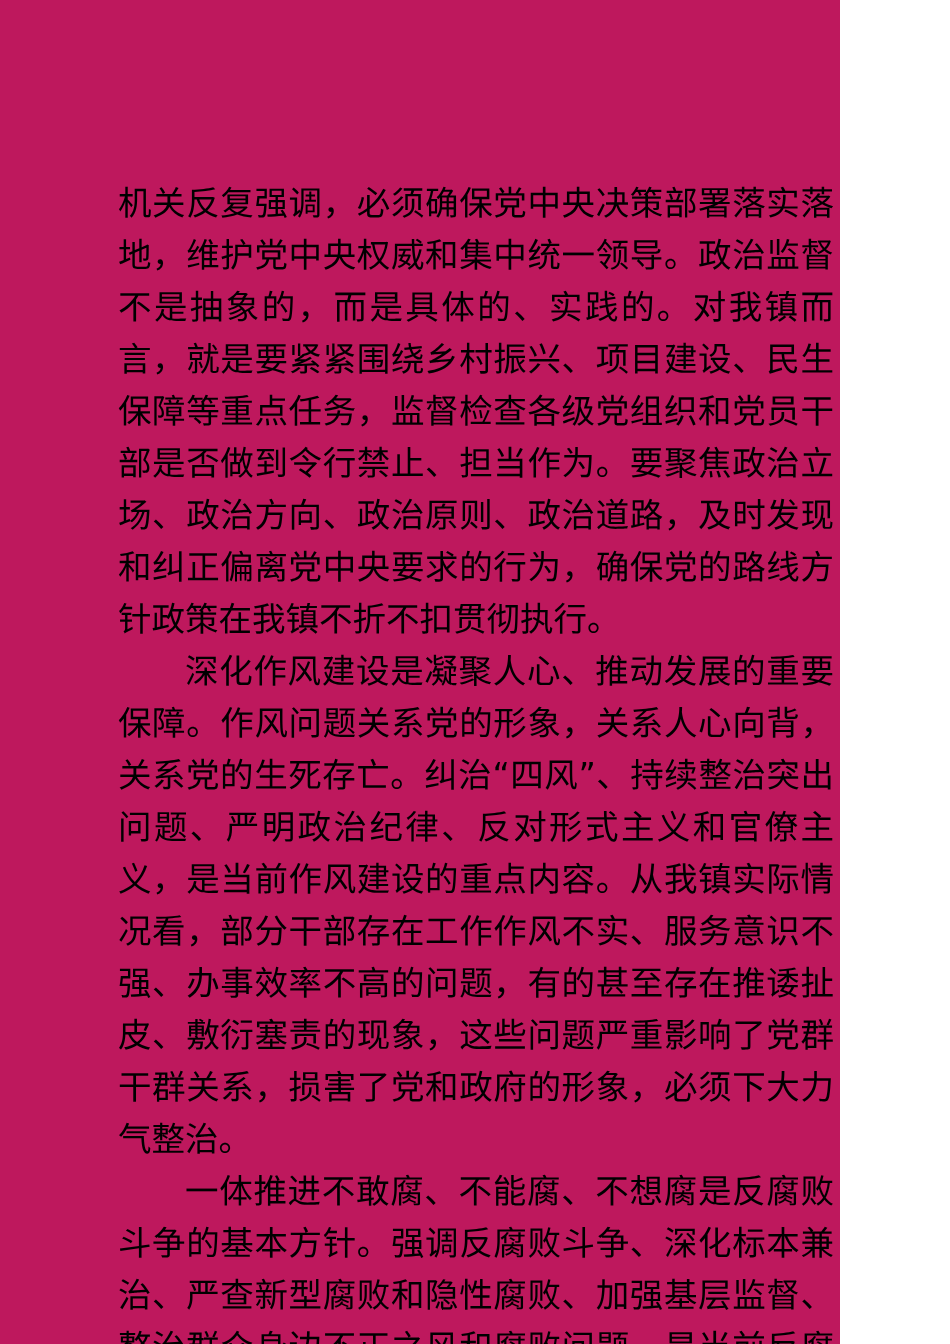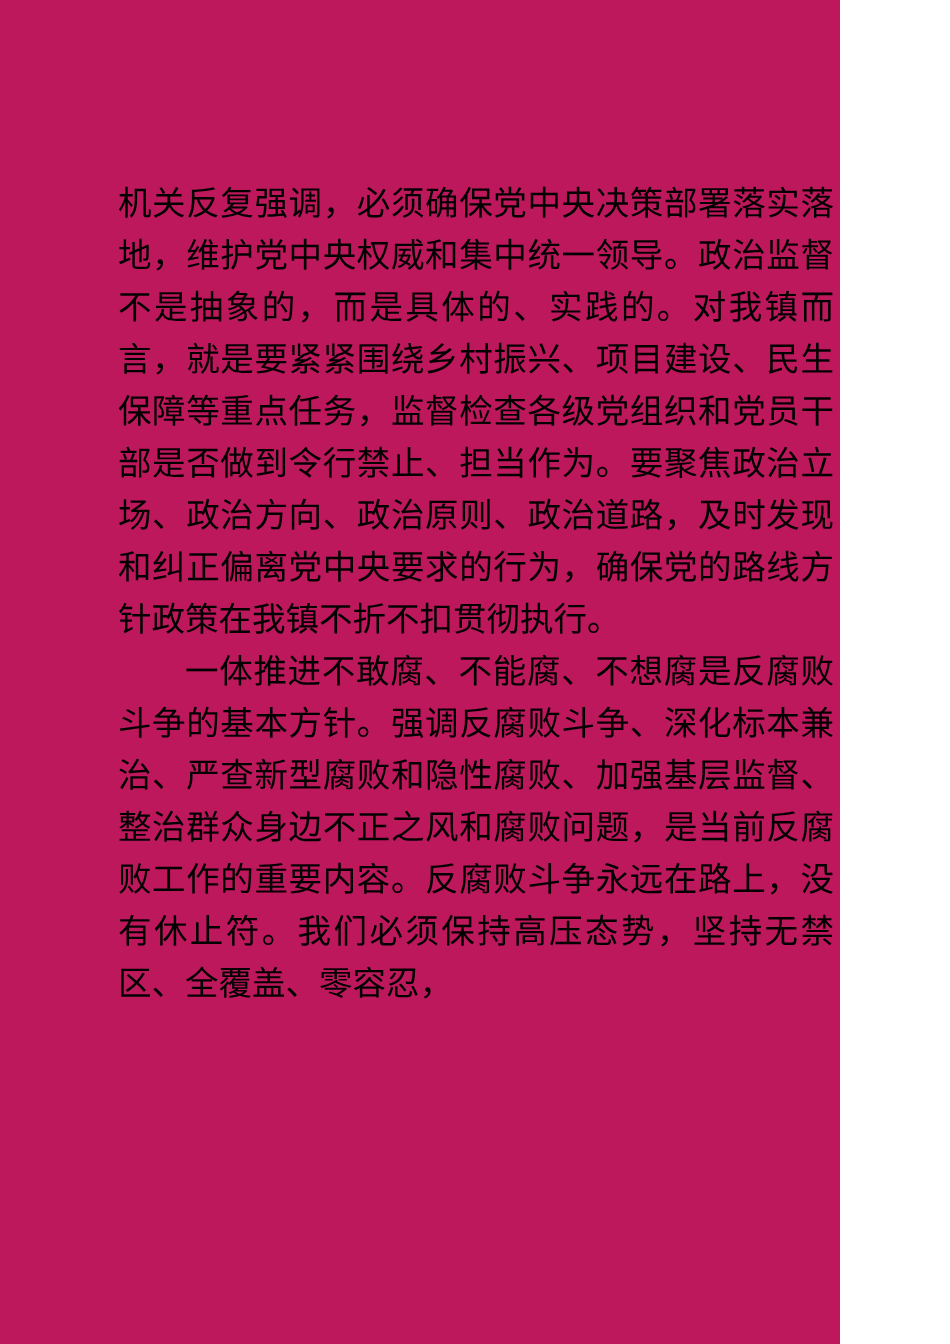--- a/index.html
+++ b/index.html
@@ -46,17 +46,18 @@
   }
 </style>
 </head>
 <body>
 
 <div class="page">
   <div class="doc-body">
 
     <p class="para">机关反复强调，必须确保党中央决策部署落实落地，维护党中央权威和集中统一领导。政治监督不是抽象的，而是具体的、实践的。对我镇而言，就是要紧紧围绕乡村振兴、项目建设、民生保障等重点任务，监督检查各级党组织和党员干部是否做到令行禁止、担当作为。要聚焦政治立场、政治方向、政治原则、政治道路，及时发现和纠正偏离党中央要求的行为，确保党的路线方针政策在我镇不折不扣贯彻执行。</p>
 
+    <p class="para indent">深化作风建设是凝聚人心、推动发展的重要保障。作风问题关系党的形象，关系人心向背，关系党的生死存亡。纠治“四风”、持续整治突出问题、严明政治纪律、反对形式主义和官僚主义，是当前作风建设的重点内容。从我镇实际情况看，部分干部存在工作作风不实、服务意识不强、办事效率不高的问题，有的甚至存在推诿扯皮、敷衍塞责的现象，这些问题严重影响了党群干群关系，损害了党和政府的形象，必须下大力气整治。</p>
 
     <p class="para indent">一体推进不敢腐、不能腐、不想腐是反腐败斗争的基本方针。强调反腐败斗争、深化标本兼治、严查新型腐败和隐性腐败、加强基层监督、整治群众身边不正之风和腐败问题，是当前反腐败工作的重要内容。反腐败斗争永远在路上，没有休止符。我们必须保持高压态势，坚持无禁区、全覆盖、零容忍，</p>
 
   </div>
 </div>
 
 </body></html>

